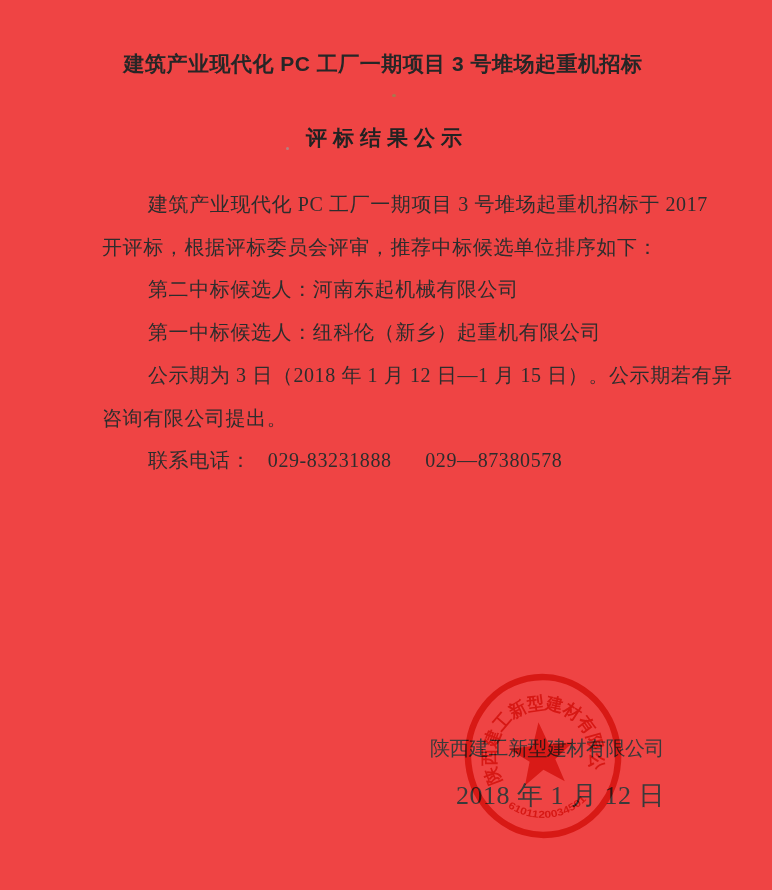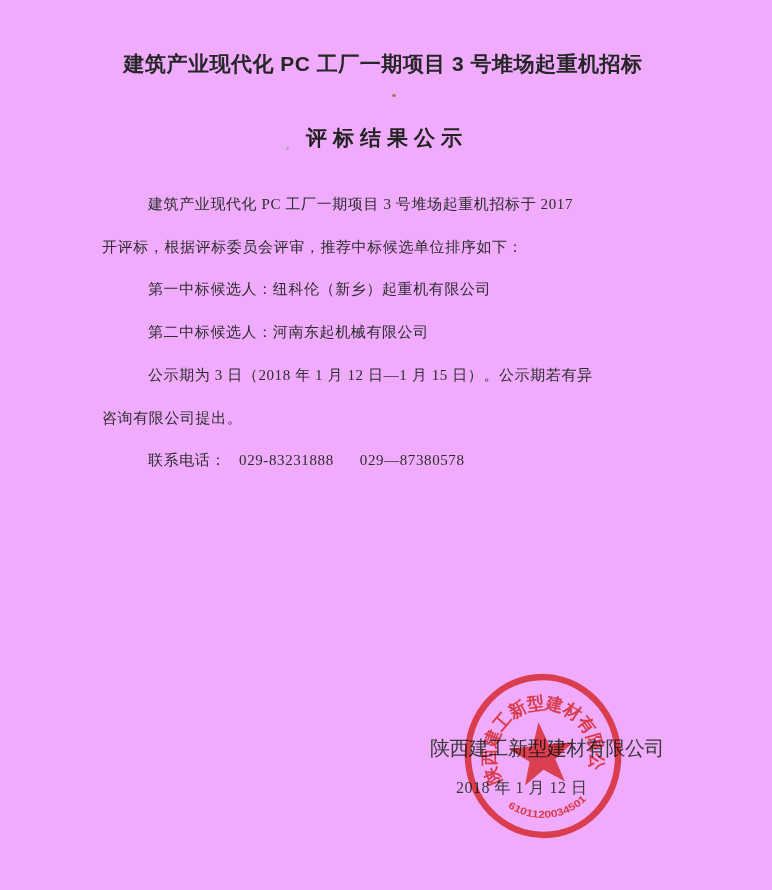--- a/index.html
+++ b/index.html
@@ -4,21 +4,21 @@
 <style>
   html, body { margin: 0; padding: 0; }
   body {
     width: 772px; height: 890px;
     background: #ffffff;
     font-family: "Liberation Serif", "DejaVu Serif", serif;
   }
   .page {
     position: relative;
     width: 772px; height: 890px;
-    background: #f0abfc;
+    background: #ef4444;
     overflow: hidden;
     color: #2b2b2b;
   }
   .doc-title {
     position: absolute;
     top: 50px; left: 0; width: 766px;
     text-align: center;
     font-family: "Liberation Sans", "DejaVu Sans", sans-serif;
     font-weight: bold;
     font-size: 21px;
@@ -33,40 +33,40 @@
     font-weight: bold;
     font-size: 21px;
     letter-spacing: 6px;
     color: #222222;
     white-space: pre;
   }
   .body-block {
     position: absolute;
     top: 183px; left: 102px;
     width: 568px;
-    font-size: 15px;
+    font-size: 20px;
     line-height: 42.7px;
     color: #2d2d2d;
     letter-spacing: 0.6px;
   }
   .line { white-space: pre; }
   .line.indent { text-indent: 46px; }
   .signature-company {
     position: absolute;
     top: 735px; left: 430px;
     font-size: 20px;
     letter-spacing: -0.5px;
     color: #3a3a3a;
     white-space: pre;
     z-index: 1;
   }
   .signature-date {
     position: absolute;
     top: 778px; left: 456px;
-    font-size: 16px;
+    font-size: 26px;
     letter-spacing: 0.5px;
     color: #3a3a3a;
     white-space: pre;
     z-index: 1;
   }
   .seal {
     position: absolute;
     top: 671px; left: 461px;
     width: 164px; height: 170px;
     mix-blend-mode: multiply;
@@ -98,22 +98,22 @@
   <div class="doc-title">建筑产业现代化 PC 工厂一期项目 3 号堆场起重机招标</div>
 
   <div class="speck-a"></div>
   <div class="speck-b"></div>
 
   <div class="section-heading">评标结果公示</div>
 
   <div class="body-block">
     <div class="line indent">建筑产业现代化 PC 工厂一期项目 3 号堆场起重机招标于 2017</div>
     <div class="line">开评标，根据评标委员会评审，推荐中标候选单位排序如下：</div>
+    <div class="line indent">第二中标候选人：河南东起机械有限公司</div>
     <div class="line indent">第一中标候选人：纽科伦（新乡）起重机有限公司</div>
-    <div class="line indent">第二中标候选人：河南东起机械有限公司</div>
     <div class="line indent">公示期为 3 日（2018 年 1 月 12 日—1 月 15 日）。公示期若有异</div>
     <div class="line">咨询有限公司提出。</div>
     <div class="line indent">联系电话：   029-83231888      029—87380578</div>
   </div>
 
   <div class="signature-company">陕西建工新型建材有限公司</div>
 
   <div class="signature-date">2018 年 1 月 12 日</div>
 
   <svg class="seal" viewBox="0 0 164 170" xmlns="http://www.w3.org/2000/svg">

